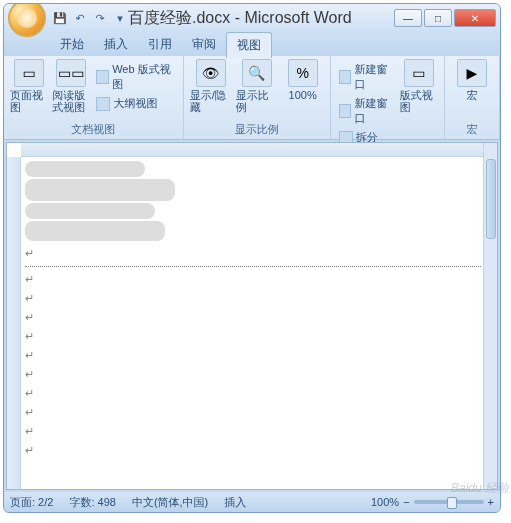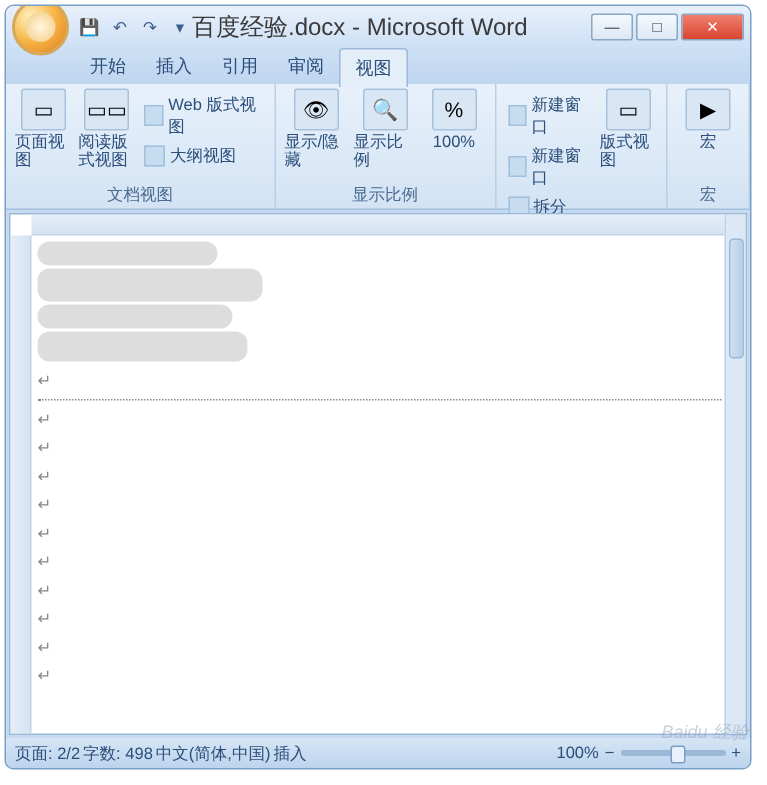--- a/index.html
+++ b/index.html
@@ -31,26 +31,26 @@
 .small-btn.hl { border: 2px solid #e03030; background: #f5e0d5; border-radius: 2px; }
 .doc-area { height: 348px; background: #fff; border: 1px solid #9bb8d7; margin: 2px; position: relative; overflow: hidden; }
 .ruler-v { position: absolute; left: 0; top: 14px; bottom: 0; width: 14px; background: linear-gradient(90deg, #e5eef8, #d5e3f2); border-right: 1px solid #c0d4e8; }
 .ruler-h { position: absolute; left: 14px; right: 14px; top: 0; height: 14px; background: linear-gradient(#e5eef8, #d5e3f2); border-bottom: 1px solid #c0d4e8; }
 .scroll-v { position: absolute; right: 0; top: 0; bottom: 0; width: 14px; background: #dce8f5; border-left: 1px solid #c0d4e8; }
 .scroll-thumb { width: 10px; height: 80px; margin: 16px 2px; background: linear-gradient(90deg, #cfe0f3, #b5cfe8); border: 1px solid #9bb8d7; border-radius: 3px; }
 .doc-content { position: absolute; left: 18px; top: 16px; right: 16px; bottom: 2px; background: #fff; font-size: 12px; color: #333; }
 .smudge { background: #ddd; border-radius: 8px; margin: 2px 0; }
 .line { margin: 6px 0; font-size: 11px; color: #888; }
 .dotted { border-top: 1px dotted #888; margin: 6px 0; }
-.statusbar { height: 20px; background: linear-gradient(#d6e5f5, #bcd4ed); display: flex; align-items: center; font-size: 11px; color: #2b4e7a; padding: 0 6px; gap: 2px; }
+.statusbar { height: 20px; background: linear-gradient(#d6e5f5, #bcd4ed); display: flex; align-items: center; font-size: 11px; color: #2b4e7a; padding: 0 6px; gap: 16px; }
 .statusbar .spacer { flex: 1; }
 .zoom-box { display: flex; align-items: center; gap: 4px; }
 .zoom-slider { width: 70px; height: 4px; background: #9bb8d7; border-radius: 2px; position: relative; }
 .zoom-slider::after { content: ""; position: absolute; left: 33px; top: -3px; width: 8px; height: 10px; background: #e8f1fb; border: 1px solid #7a9fc5; border-radius: 2px; }
-.watermark { position: absolute; right: 12px; bottom: 26px; font-size: 12px; color: rgba(150,165,185,0.5); font-style: italic; }
+.watermark { position: absolute; right: 2px; bottom: 26px; font-size: 12px; color: rgba(150,165,185,0.5); font-style: italic; }
 </style>
 </head>
 <body>
 
 <div class="window">
 
   <div class="titlebar">
     <div class="office-orb">
       <div class="office-orb-inner"></div>
     </div>

